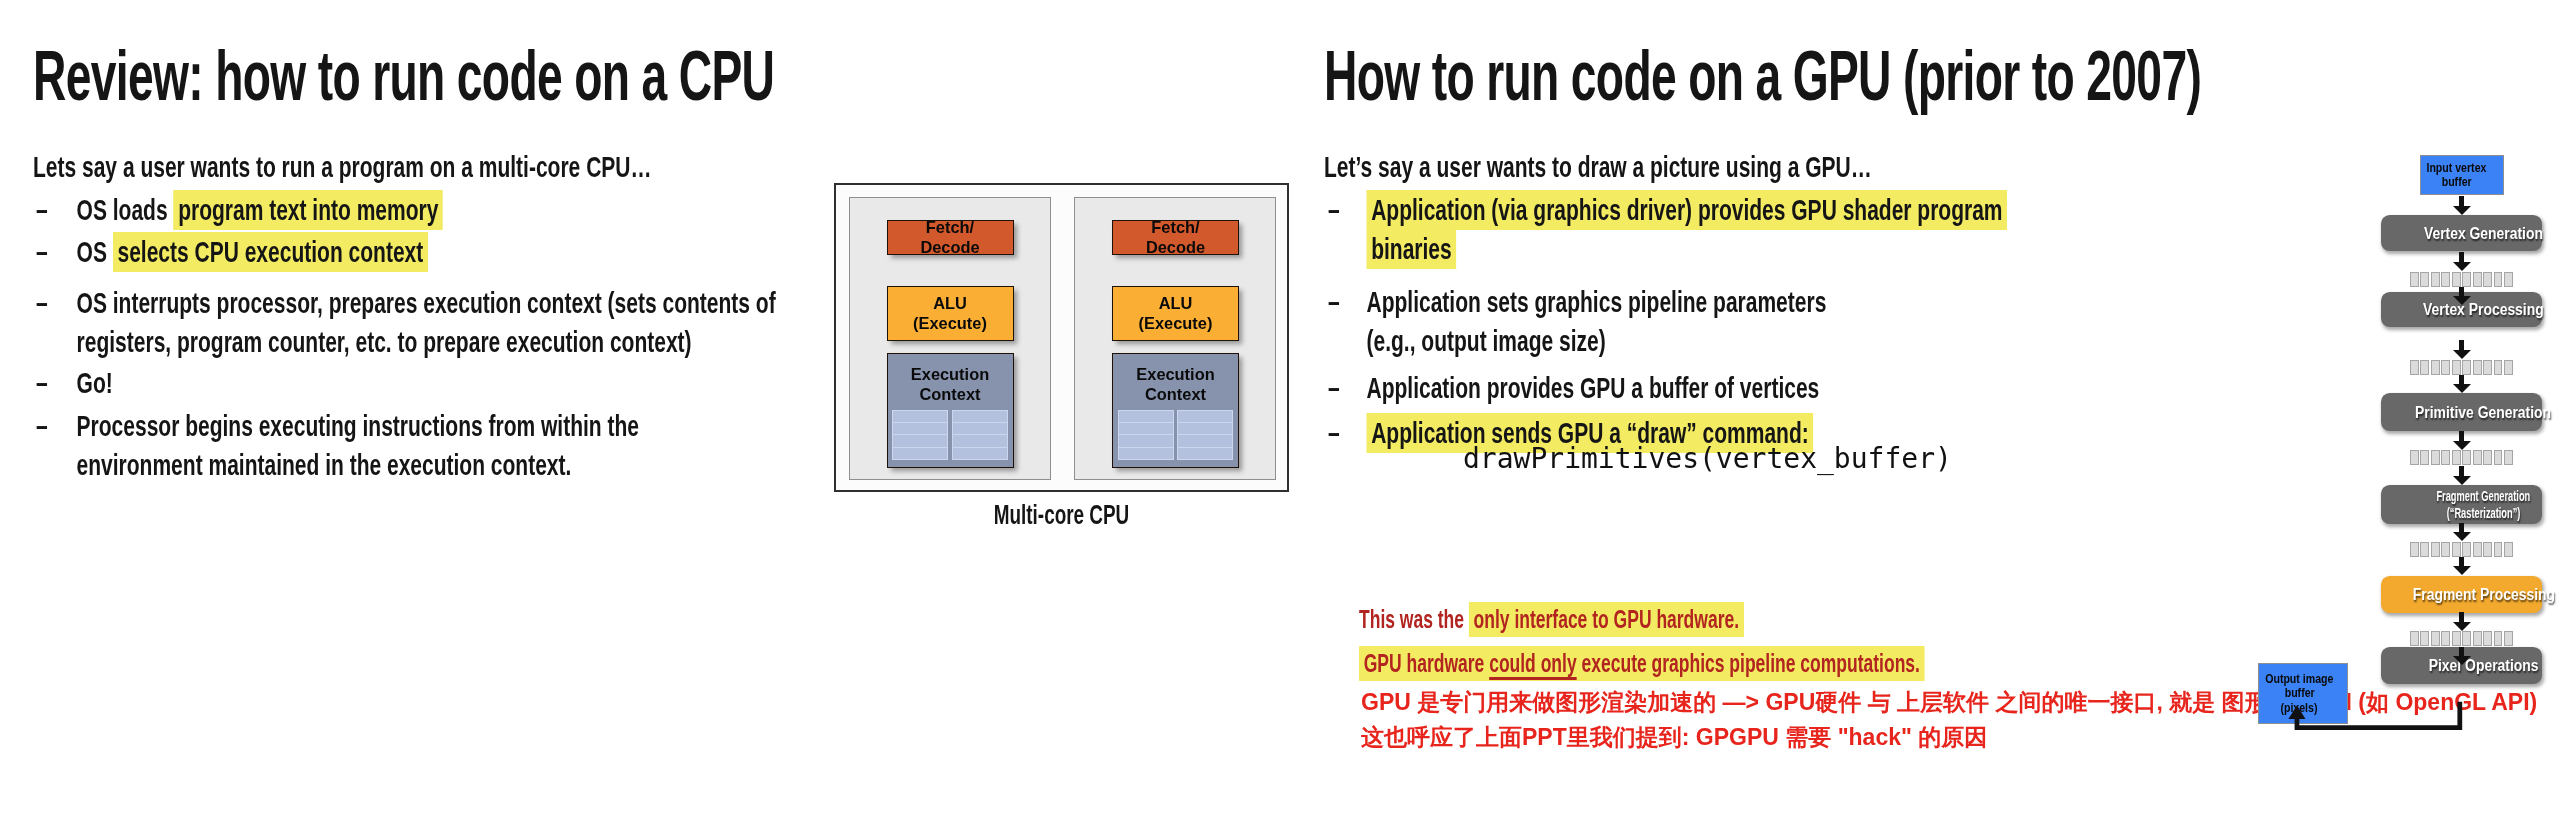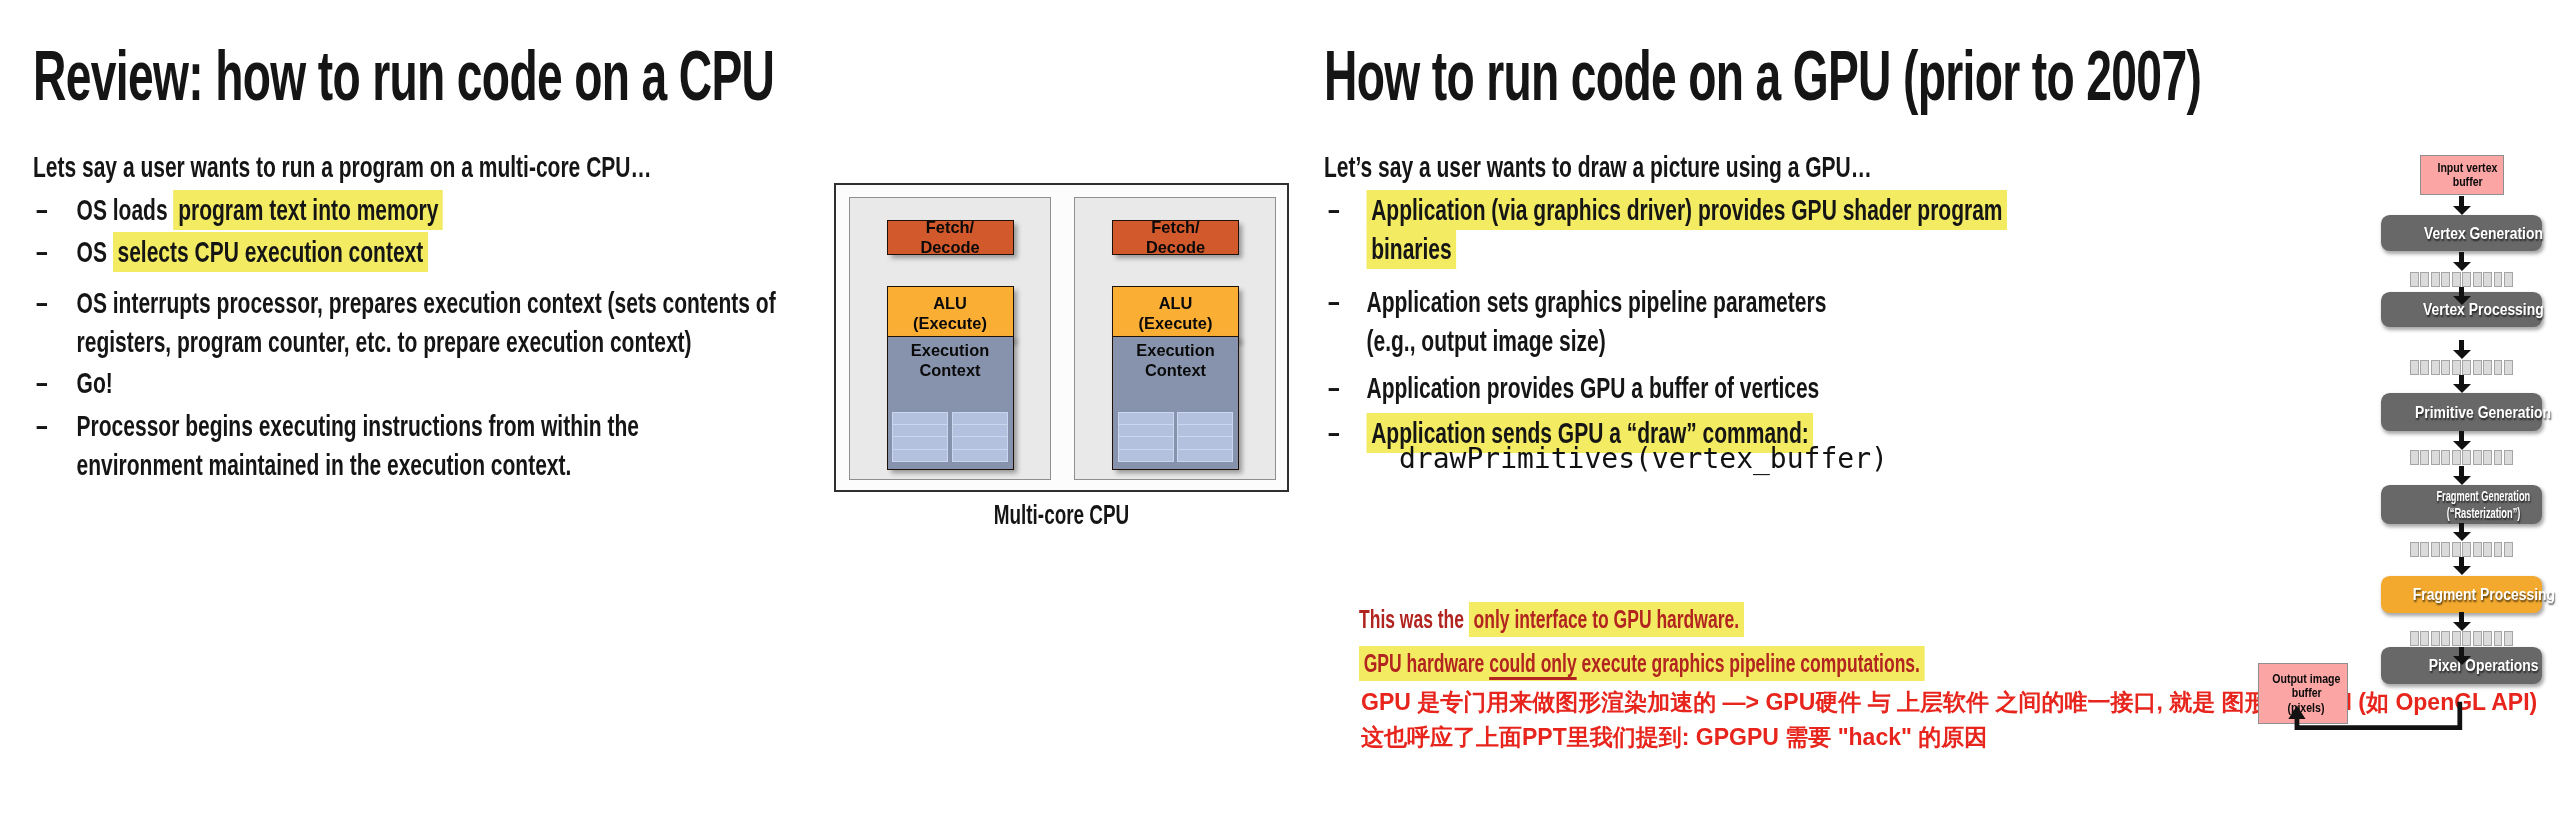--- a/index.html
+++ b/index.html
@@ -39,34 +39,34 @@
   }
   .core.c1{left:12.5px;} .core.c2{left:238px;}
   .cpu-box{
     position:absolute;left:37px;width:127px;box-sizing:border-box;
     border:1.9px solid #1E1208;box-shadow:3.9px 3.9px 4.8px rgba(0,0,0,.35);
     display:flex;flex-direction:column;align-items:center;justify-content:center;
     font-weight:bold;font-size:16.4px;line-height:20px;text-align:center;color:#0A0A0A;
   }
   .fetch{top:22px;height:35px;background:#D2592B;}
   .alu{top:88px;height:55px;background:#FBAE34;}
-  .ec{top:138px;height:134px;background:#8793AC;justify-content:flex-start;padding-top:3px;}
+  .ec{top:155px;height:115px;background:#8793AC;justify-content:flex-start;padding-top:10px;}
   .regs{position:absolute;left:4.8px;right:4.8px;bottom:6.7px;height:50px;display:flex;gap:3.9px;}
   .regblock{flex:1;background:#B3C0DE;border:1.9px solid #CBD7EE;display:flex;flex-direction:column;}
   .regblock div{flex:1;border-bottom:1.9px solid #CBD7EE;}
   .regblock div:last-child{border-bottom:none;}
   .cpu-caption{
     left:834px;top:500px;width:455px;text-align:center;font-weight:bold;
     font-size:27px;transform:scaleX(.70);transform-origin:50% 0;white-space:nowrap;
   }
 
   
   .io-box{
-    background:#fca5a5;border:1.9px solid #8F8F8F;box-sizing:border-box;
-    display:flex;align-items:center;justify-content:flex-end;text-align:center;
+    background:#3b82f6;border:1.9px solid #8F8F8F;box-sizing:border-box;
+    display:flex;align-items:center;justify-content:flex-start;text-align:center;
     font-weight:bold;font-size:12.5px;line-height:14.5px;color:#0A0A0A;
   }
   .io-box span{display:inline-block;transform:scaleX(.92);}
   .stage{
     position:absolute;left:2381px;width:161px;box-sizing:border-box;
     background:#686868;border-radius:8.7px;color:#fff;font-weight:bold;
     display:flex;align-items:center;justify-content:center;text-align:center;
     box-shadow:1.9px 2.9px 3.9px rgba(0,0,0,.35);
     padding-left:44px;
   }
@@ -184,21 +184,21 @@
 </div>
 
 <div class="txt t-body bullet-r bullet" style="left:1328px;top:368px;">
   <span class="dash">–</span><span>Application provides GPU a buffer of vertices</span>
 </div>
 
 <div class="txt t-body bullet-r bullet" style="left:1328px;top:413px;">
   <span class="dash">–</span><span class="hl">Application sends GPU a “draw” command:</span>
 </div>
 
-<div class="t-code" style="left:1399px;top:442px;text-align:right;">drawPrimitives(vertex_buffer)</div>
+<div class="t-code" style="left:1463px;top:442px;text-align:right;">drawPrimitives(vertex_buffer)</div>
 
 <div class="txt t-red" style="left:1359px;top:598px;">
   <span>This was the </span><span class="hl">only interface to GPU hardware.</span>
 </div>
 
 <div class="txt t-red" style="left:1359px;top:642px;">
   <span class="hl"><span>GPU hardware </span><span class="ul">could only</span><span> execute graphics pipeline computations.</span></span>
 </div>
 
 <div class="txt t-cn" style="left:1361px;top:688px;">GPU 是专门用来做图形渲染加速的 —&gt; GPU硬件 与 上层软件 之间的唯一接口, 就是 图形应用API (如 OpenGL API)</div>

